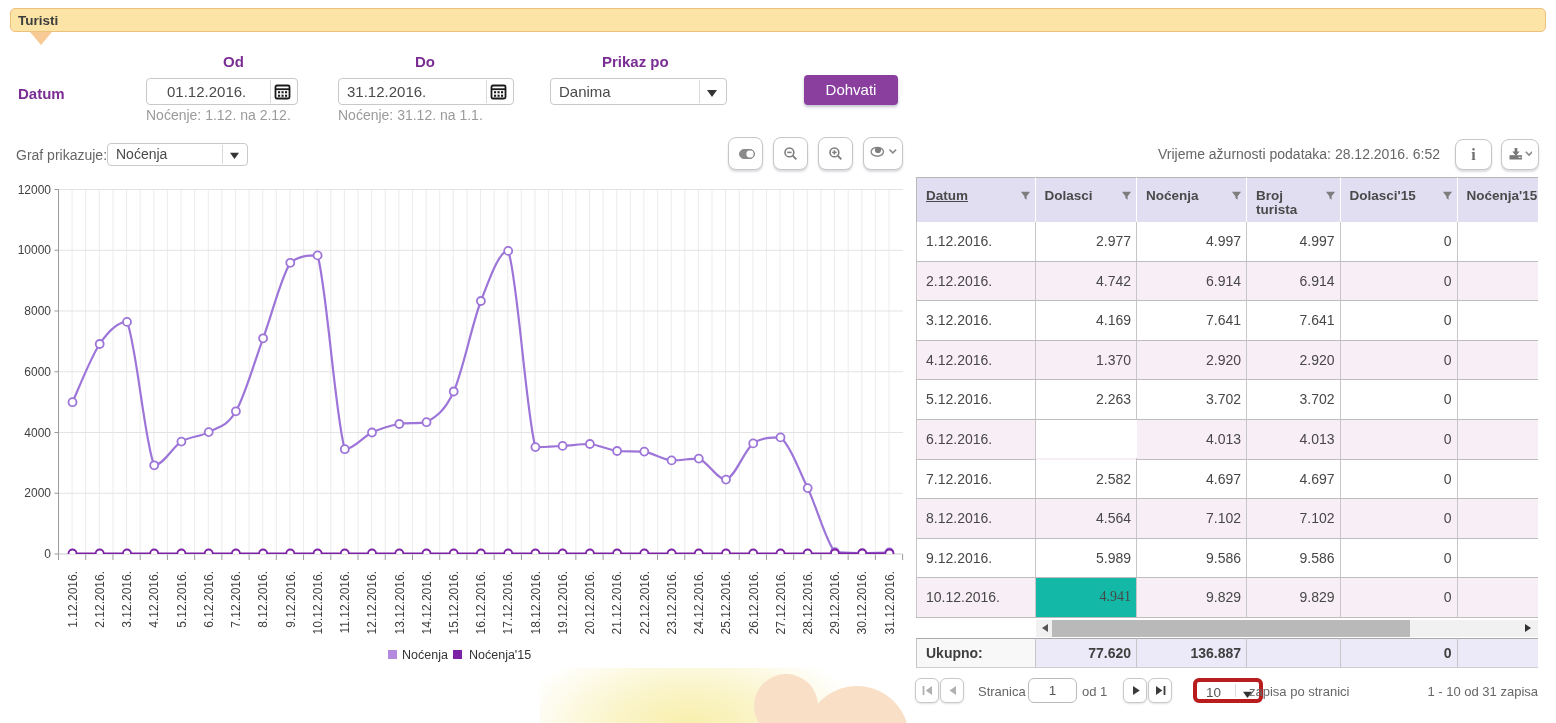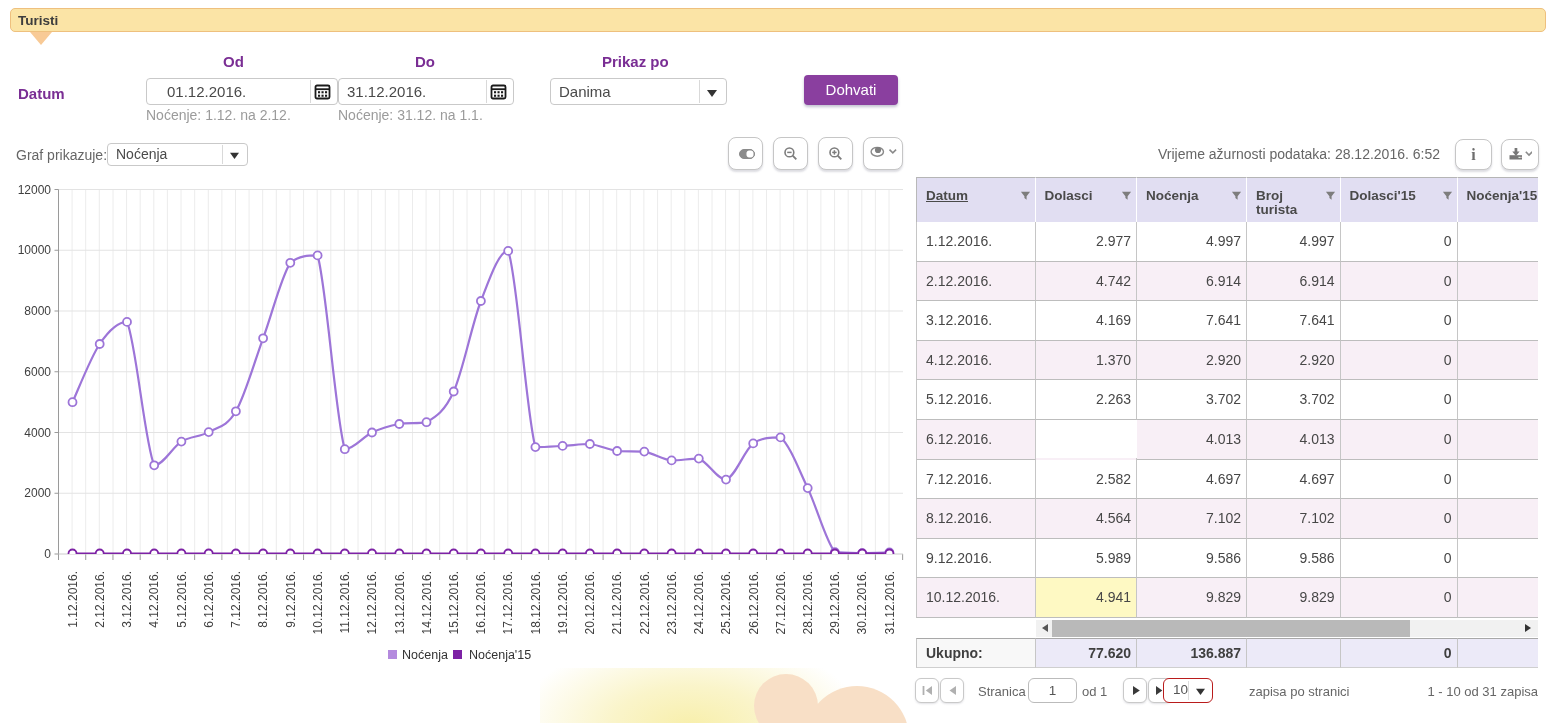--- a/index.html
+++ b/index.html
@@ -25,21 +25,21 @@
 
 <div class="abs" style="left:10px;top:8px;width:1536px;height:24px;background:#fbe4a6;border:1px solid #eec07e;border-radius:5px;"></div>
 <div class="abs" style="left:18px;top:13px;font-size:13.5px;font-weight:bold;color:#3d3d3d;">Turisti</div>
 <div class="abs" style="left:30px;top:32px;width:0;height:0;border-left:11px solid transparent;border-right:11px solid transparent;border-top:13px solid #f8ca96;"></div>
 
 <div class="plabel" style="left:223px;top:53px;">Od</div>
 <div class="plabel" style="left:415px;top:53px;">Do</div>
 <div class="plabel" style="left:583px;top:53px;margin-left:19px;">Prikaz po</div>
 <div class="plabel" style="left:18px;top:85px;">Datum</div>
 
-<div class="inp" style="left:146px;top:78px;width:192px;padding-left:20px;">01.12.2016.<span class="sep"></span><svg class="calico" width="17" height="17" viewBox="0 0 17 17">
+<div class="inp" style="left:146px;top:78px;width:152px;padding-left:20px;">01.12.2016.<span class="sep"></span><svg class="calico" width="17" height="17" viewBox="0 0 17 17">
       <rect x="1.5" y="2.5" width="14" height="13" rx="1.5" fill="none" stroke="#1a1a1a" stroke-width="1.8"></rect>
       <line x1="1.5" y1="6.2" x2="15.5" y2="6.2" stroke="#1a1a1a" stroke-width="1.8"></line>
       <g fill="#1a1a1a">
         <rect x="4" y="8.2" width="2.1" height="2.1"></rect>
         <rect x="7.5" y="8.2" width="2.1" height="2.1"></rect>
         <rect x="11" y="8.2" width="2.1" height="2.1"></rect>
         <rect x="4" y="11.7" width="2.1" height="2.1"></rect>
         <rect x="7.5" y="11.7" width="2.1" height="2.1"></rect>
         <rect x="11" y="11.7" width="2.1" height="2.1"></rect>
       </g>
@@ -295,21 +295,21 @@
 <div class="cell" style="left:1247px;width:93.5px;top:499.2px;background:#f8eff6;">7.102</div>
 <div class="cell" style="left:1340.5px;width:117px;top:499.2px;background:#f8eff6;">0</div>
 <div class="cell" style="left:1457.5px;width:80.5px;top:499.2px;background:#f8eff6;border-right:none;"></div>
 <div class="cell" style="left:916px;width:119.5px;top:538.8px;background:#ffffff;text-align:left;padding-left:9px;border-left:1px solid #c6c6c6;">9.12.2016.</div>
 <div class="cell" style="left:1035.5px;width:101.5px;top:538.8px;background:#ffffff;">5.989</div>
 <div class="cell" style="left:1137px;width:110px;top:538.8px;background:#ffffff;">9.586</div>
 <div class="cell" style="left:1247px;width:93.5px;top:538.8px;background:#ffffff;">9.586</div>
 <div class="cell" style="left:1340.5px;width:117px;top:538.8px;background:#ffffff;">0</div>
 <div class="cell" style="left:1457.5px;width:80.5px;top:538.8px;background:#ffffff;border-right:none;"></div>
 <div class="cell" style="left:916px;width:119.5px;top:578.4px;background:#f8eff6;text-align:left;padding-left:9px;border-left:1px solid #c6c6c6;">10.12.2016.</div>
-<div class="cell" style="left:1035.5px;width:101.5px;top:578.4px;background:#fef9c3;">4.941</div>
+<div class="cell" style="left:1035.5px;width:101.5px;top:578.4px;background:#14b8a6;font-family:Liberation Serif, serif;">4.941</div>
 <div class="cell" style="left:1137px;width:110px;top:578.4px;background:#f8eff6;">9.829</div>
 <div class="cell" style="left:1247px;width:93.5px;top:578.4px;background:#f8eff6;">9.829</div>
 <div class="cell" style="left:1340.5px;width:117px;top:578.4px;background:#f8eff6;">0</div>
 <div class="cell" style="left:1457.5px;width:80.5px;top:578.4px;background:#f8eff6;border-right:none;"></div>
 <div class="fcell" style="left:916px;width:119.5px;background:#f8f8f8;text-align:left;padding-left:9px;border-left:1px solid #c6c6c6;">Ukupno:</div>
 <div class="fcell" style="left:1035.5px;width:101.5px;">77.620</div>
 <div class="fcell" style="left:1137px;width:110px;">136.887</div>
 <div class="fcell" style="left:1247px;width:93.5px;"></div>
 <div class="fcell" style="left:1340.5px;width:117px;">0</div>
 <div class="fcell" style="left:1457.5px;width:80.5px;border-right:none;"></div>
@@ -337,20 +337,20 @@
     <svg width="9" height="11" viewBox="0 0 9 11" style="position:absolute;left:8px;top:6px;">
       <path d="M1 1v9l6.8-4.5z" fill="#3a3a3a"></path>
     </svg>
   </div>
 <div class="pbtn" style="left:1148px;">
     <svg width="11" height="11" viewBox="0 0 11 11" style="position:absolute;left:6px;top:6px;">
       <path d="M1 1v9l6.3-4.5z" fill="#3a3a3a"></path>
       <path d="M9.5 1v9" stroke="#3a3a3a" stroke-width="1.8"></path>
     </svg>
   </div>
-<div class="abs" style="left:1163px;top:678px;width:50px;height:25px;background:#fff;border:1px solid #b91c1c;border-radius:6px;color:#555;font-size:13.5px;">
+<div class="abs" style="left:1193px;top:678px;width:70px;height:25px;background:#fff;border:4px solid #b91c1c;border-radius:6px;color:#555;font-size:13.5px;">
     <span style="position:absolute;left:9px;top:3px;">10</span>
     <span style="position:absolute;right:23px;top:2px;bottom:2px;width:1px;background:#ddd;"></span>
     <svg width="9" height="9" viewBox="0 0 10 10" style="position:absolute;top:8px;right:7px;">
       <path d="M0 2h10L5 9z" fill="#333"></path>
     </svg>
   </div>
 <div class="ptxt" style="left:1249px;">zapisa po stranici</div>
 <div class="ptxt" style="left:1340px;width:198px;text-align:right;">1 - 10 od 31 zapisa</div>
 </body></html>

